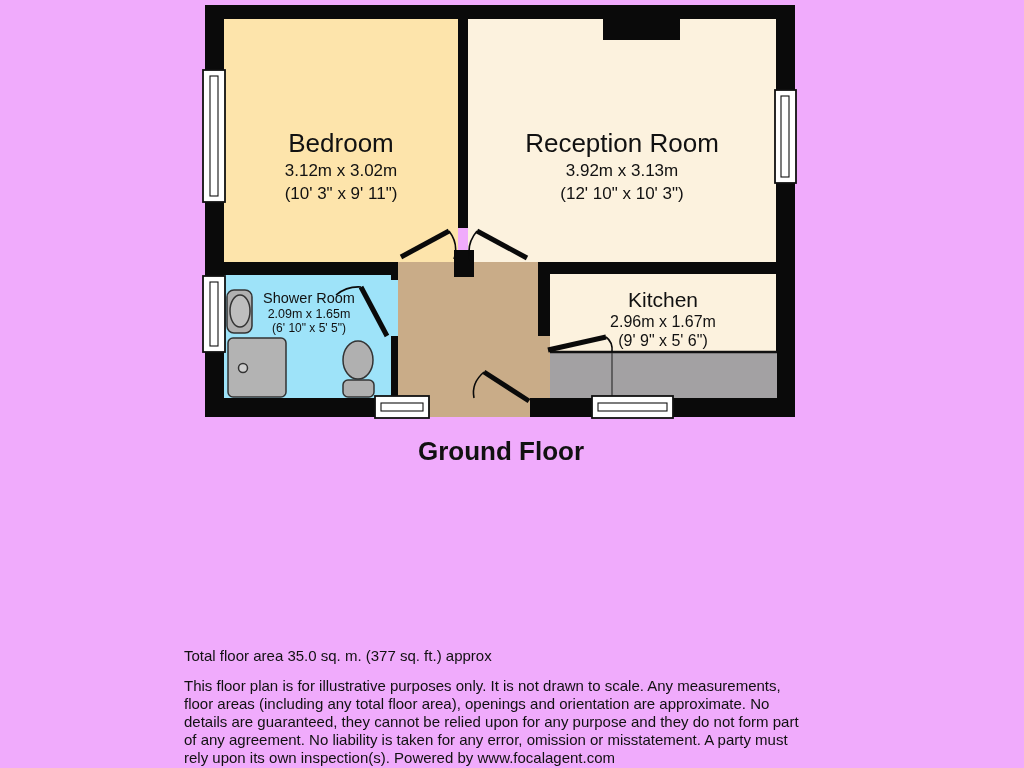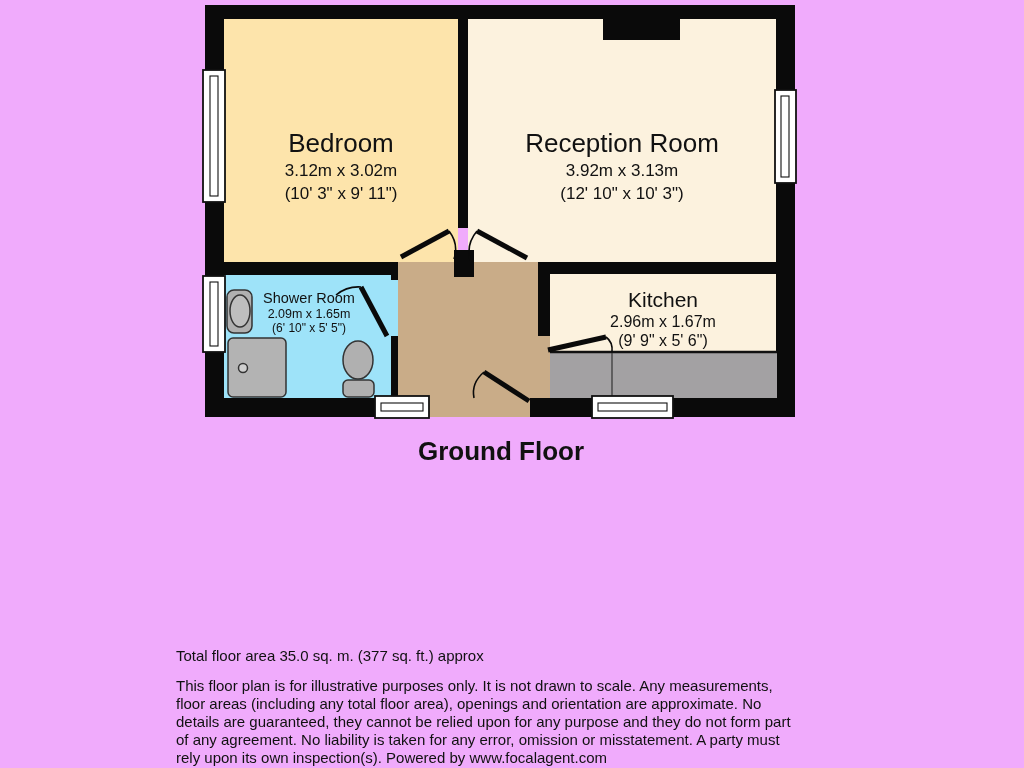--- a/index.html
+++ b/index.html
@@ -14,21 +14,21 @@
   .room-dim-xs{font-size:12px;}
   .kitchen-title{font-size:21px;}
   .kitchen-dim{font-size:16px;}
   .floor-title{font-size:26px;font-weight:bold;}
   .wall{fill:#0a0a0a;}
   .win-outer{fill:#ffffff;stroke:#111;stroke-width:1.8;}
   .win-inner{fill:none;stroke:#111;stroke-width:1.1;}
   .leaf{stroke:#0a0a0a;stroke-width:5;fill:none;}
   .swing{stroke:#0a0a0a;stroke-width:1.6;fill:none;}
   .fixture{stroke:#333;stroke-width:1.5;}
-  .footer{position:absolute;left:176px;color:#111;font-size:15px;line-height:17.9px;}
+  .footer{position:absolute;left:184px;color:#111;font-size:15px;line-height:17.9px;}
   .footer-total{top:647px;}
   .footer-disclaimer{top:677px;width:622px;}
 </style>
 </head>
 <body>
 
 <div class="page">
 
   <svg width="1024" height="500" viewBox="0 0 1024 500">
 

